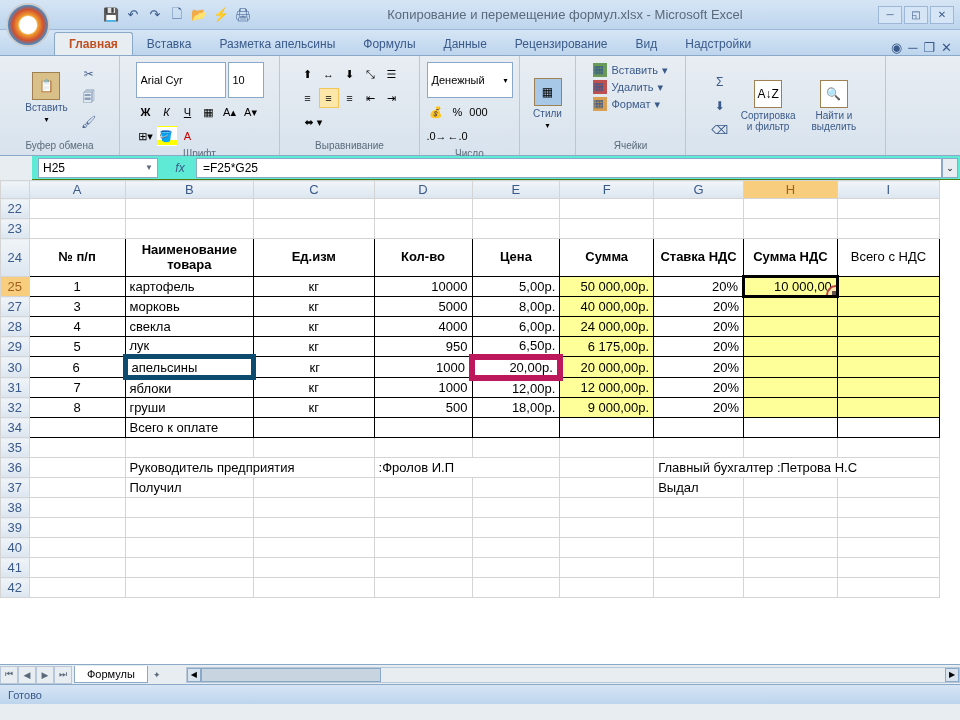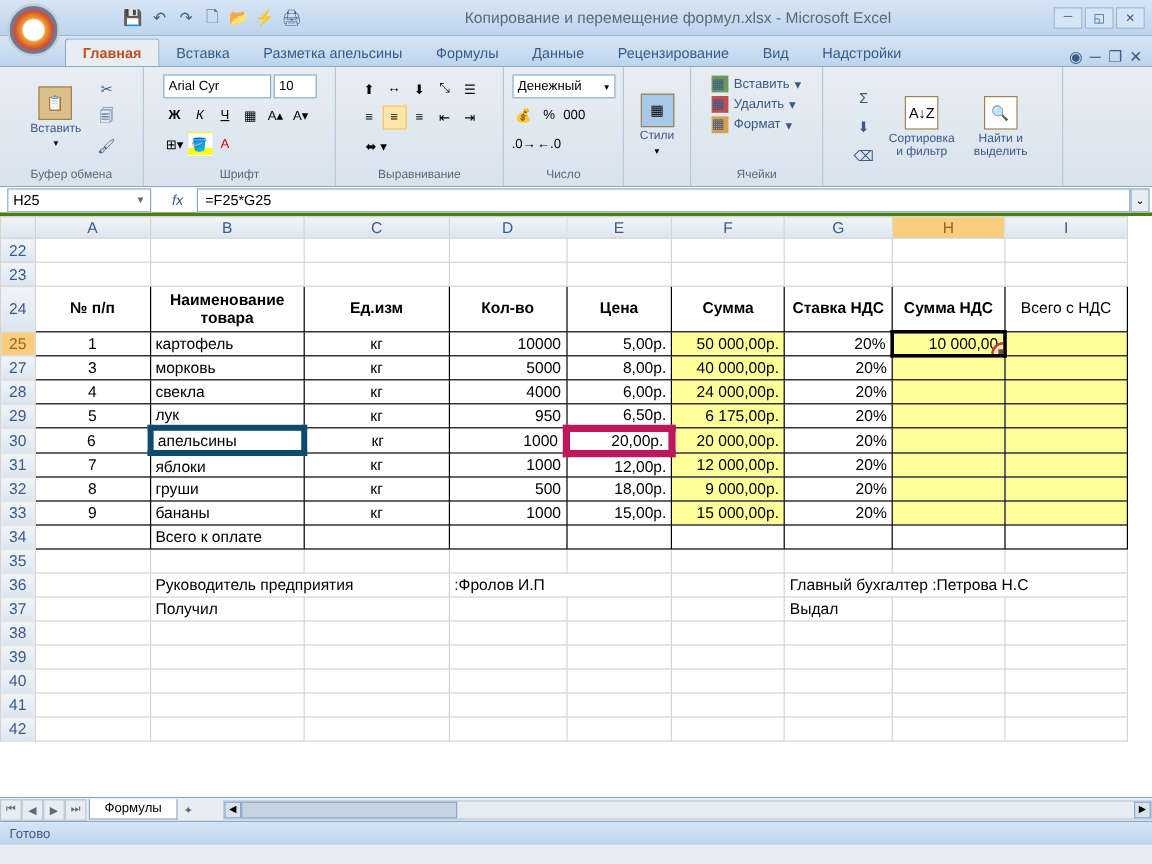--- a/index.html
+++ b/index.html
@@ -25,29 +25,29 @@
 .ribbon { height: 100px; background: linear-gradient(#e8edf2, #d8e3ee); display: flex; border-bottom: 1px solid #8aa8c8; }
 .r-group { border-right: 1px solid #b8c8d8; padding: 2px 6px; display: flex; flex-direction: column; align-items: center; justify-content: space-between; }
 .r-group-label { font-size: 10px; color: #5a6a7a; padding: 2px 0; text-align: center; width: 100%; }
 .r-group-content { flex: 1; display: flex; align-items: center; gap: 4px; }
 .big-btn { display: flex; flex-direction: column; align-items: center; padding: 4px 6px; gap: 2px; }
 .big-btn .ico { width: 28px; height: 28px; background: #d8c088; border: 1px solid #a08050; display: flex; align-items: center; justify-content: center; }
 .big-btn .lbl { font-size: 10px; color: #3a5a8a; text-align: center; line-height: 1.1; }
 .small-btns { display: flex; flex-direction: column; gap: 2px; }
 .small-btn { width: 22px; height: 22px; display: flex; align-items: center; justify-content: center; font-size: 12px; color: #3a5a8a; border: 1px solid transparent; }
 .font-row { display: flex; gap: 2px; align-items: center; }
-.font-select { height: 20px; border: 1px solid #8aa8c8; background: #fff; padding: 0 4px; font-size: 11px; }
+.font-select { height: 36px; border: 1px solid #8aa8c8; background: #fff; padding: 0 4px; font-size: 11px; }
 .icon-row { display: flex; gap: 1px; margin-top: 2px; }
 .mini-btn { width: 20px; height: 20px; display: flex; align-items: center; justify-content: center; font-size: 11px; border: 1px solid transparent; }
 .mini-btn.active { background: #fde7a8; border-color: #f6c55a; }
 .cell-btn { display: flex; align-items: center; gap: 4px; font-size: 11px; color: #3a5a8a; padding: 1px 4px; }
 .cell-btn .ci { width: 14px; height: 14px; display: inline-block; }
 
 
-.formula-bar { height: 24px; background: #ffffff; display: flex; align-items: center; border-bottom: 3px solid #4d7c0f; }
+.formula-bar { height: 24px; background: #5eead4; display: flex; align-items: center; border-bottom: 1px solid #4d7c0f; margin-left: 32px; }
 .name-box { width: 120px; height: 20px; border: 1px solid #8aa8c8; background: #fff; margin: 0 6px; padding: 0 4px; display: flex; align-items: center; justify-content: space-between; font-size: 12px; }
 .name-box-arrow { color: #5a6a7a; font-size: 8px; }
 .fx-btn { width: 24px; height: 20px; display: flex; align-items: center; justify-content: center; font-style: italic; color: #3a5a8a; margin: 0 4px; }
 .formula-input { flex: 1; height: 20px; border: 1px solid #8aa8c8; background: #fff; padding: 0 6px; display: flex; align-items: center; margin-right: 18px; font-size: 12px; }
 .formula-expand { width: 16px; height: 20px; border: 1px solid #8aa8c8; background: #e8edf2; display: flex; align-items: center; justify-content: center; font-size: 9px; position: absolute; right: 2px; }
 
 
 .grid-wrap { position: relative; height: 484px; background: #fff; overflow: hidden; }
 .grid { border-collapse: collapse; width: 940px; table-layout: fixed; }
 .grid th, .grid td { border: 1px solid #d4d4d4; height: 20px; font-size: 13px; padding: 0 4px; text-align: right; overflow: hidden; white-space: nowrap; }
@@ -392,32 +392,20 @@
           <td class="data-row tl" style="border:1px solid #000">груши</td>
           <td class="data-row tc" style="border:1px solid #000">кг</td>
           <td class="data-row" style="border:1px solid #000">500</td>
           <td class="data-row" style="border:1px solid #000">18,00р.</td>
           <td class="data-row yellow" style="border:1px solid #000">9 000,00р.</td>
           <td class="data-row" style="border:1px solid #000">20%</td>
           <td class="data-row yellow" style="border:1px solid #000"></td>
           <td class="data-row yellow" style="border:1px solid #000"></td>
         </tr>
         <tr>
-          <th class="row-h">33</th>
-          <td class="data-row tc" style="border:1px solid #000">9</td>
-          <td class="data-row tl" style="border:1px solid #000">бананы</td>
-          <td class="data-row tc" style="border:1px solid #000">кг</td>
-          <td class="data-row" style="border:1px solid #000">1000</td>
-          <td class="data-row" style="border:1px solid #000">15,00р.</td>
-          <td class="data-row yellow" style="border:1px solid #000">15 000,00р.</td>
-          <td class="data-row" style="border:1px solid #000">20%</td>
-          <td class="data-row yellow" style="border:1px solid #000"></td>
-          <td class="data-row yellow" style="border:1px solid #000"></td>
-        </tr>
-        <tr>
           <th class="row-h">34</th>
           <td class="data-row" style="border:1.5px solid #000"></td>
           <td class="data-row tl" style="border:1.5px solid #000">Всего к оплате</td>
           <td class="data-row" style="border:1.5px solid #000"></td>
           <td class="data-row" style="border:1.5px solid #000"></td>
           <td class="data-row" style="border:1.5px solid #000"></td>
           <td class="data-row" style="border:1.5px solid #000"></td>
           <td class="data-row" style="border:1.5px solid #000"></td>
           <td class="data-row" style="border:1.5px solid #000"></td>
           <td class="data-row" style="border:1.5px solid #000"></td>

